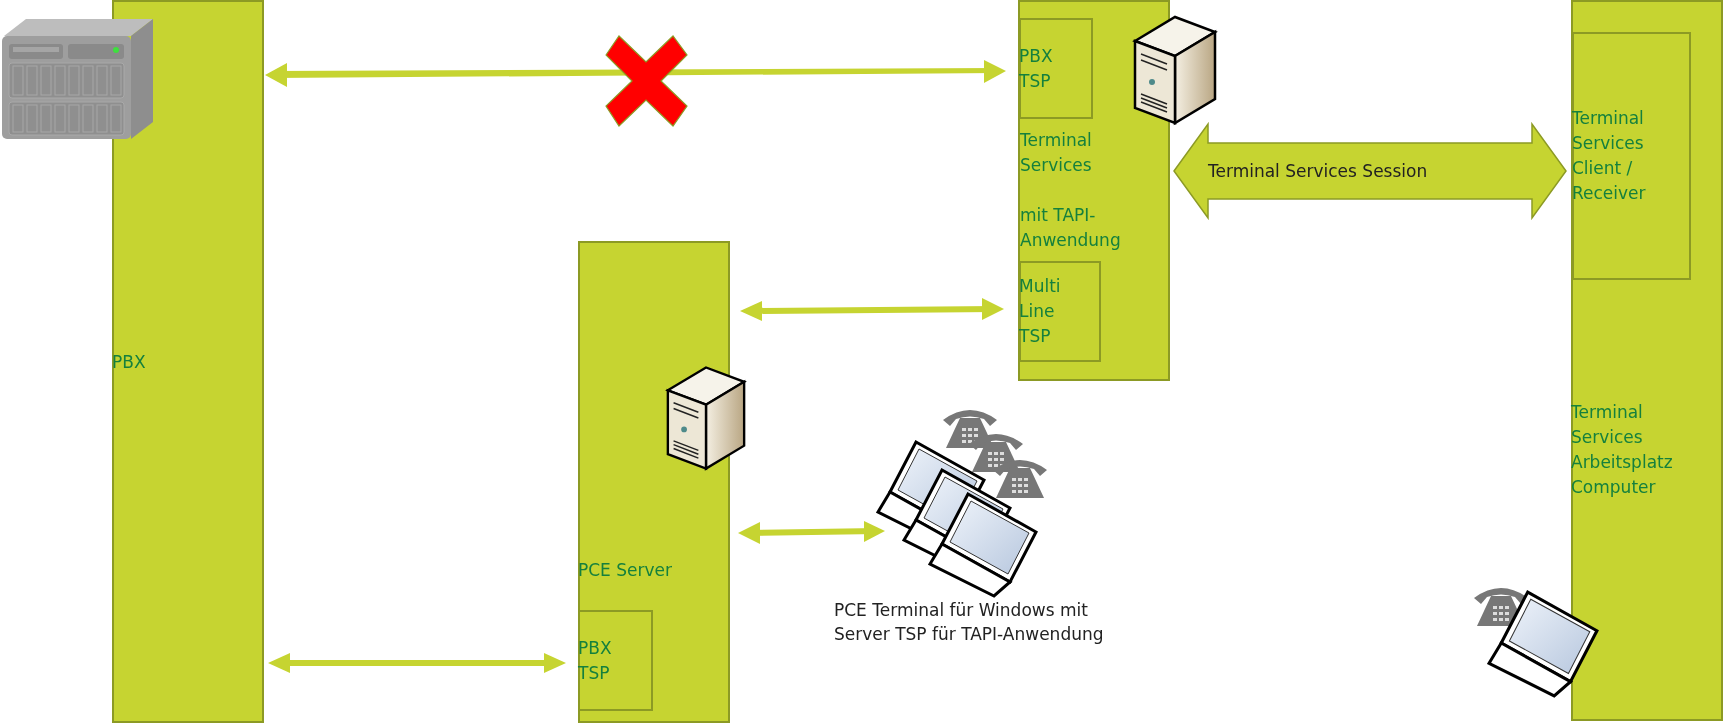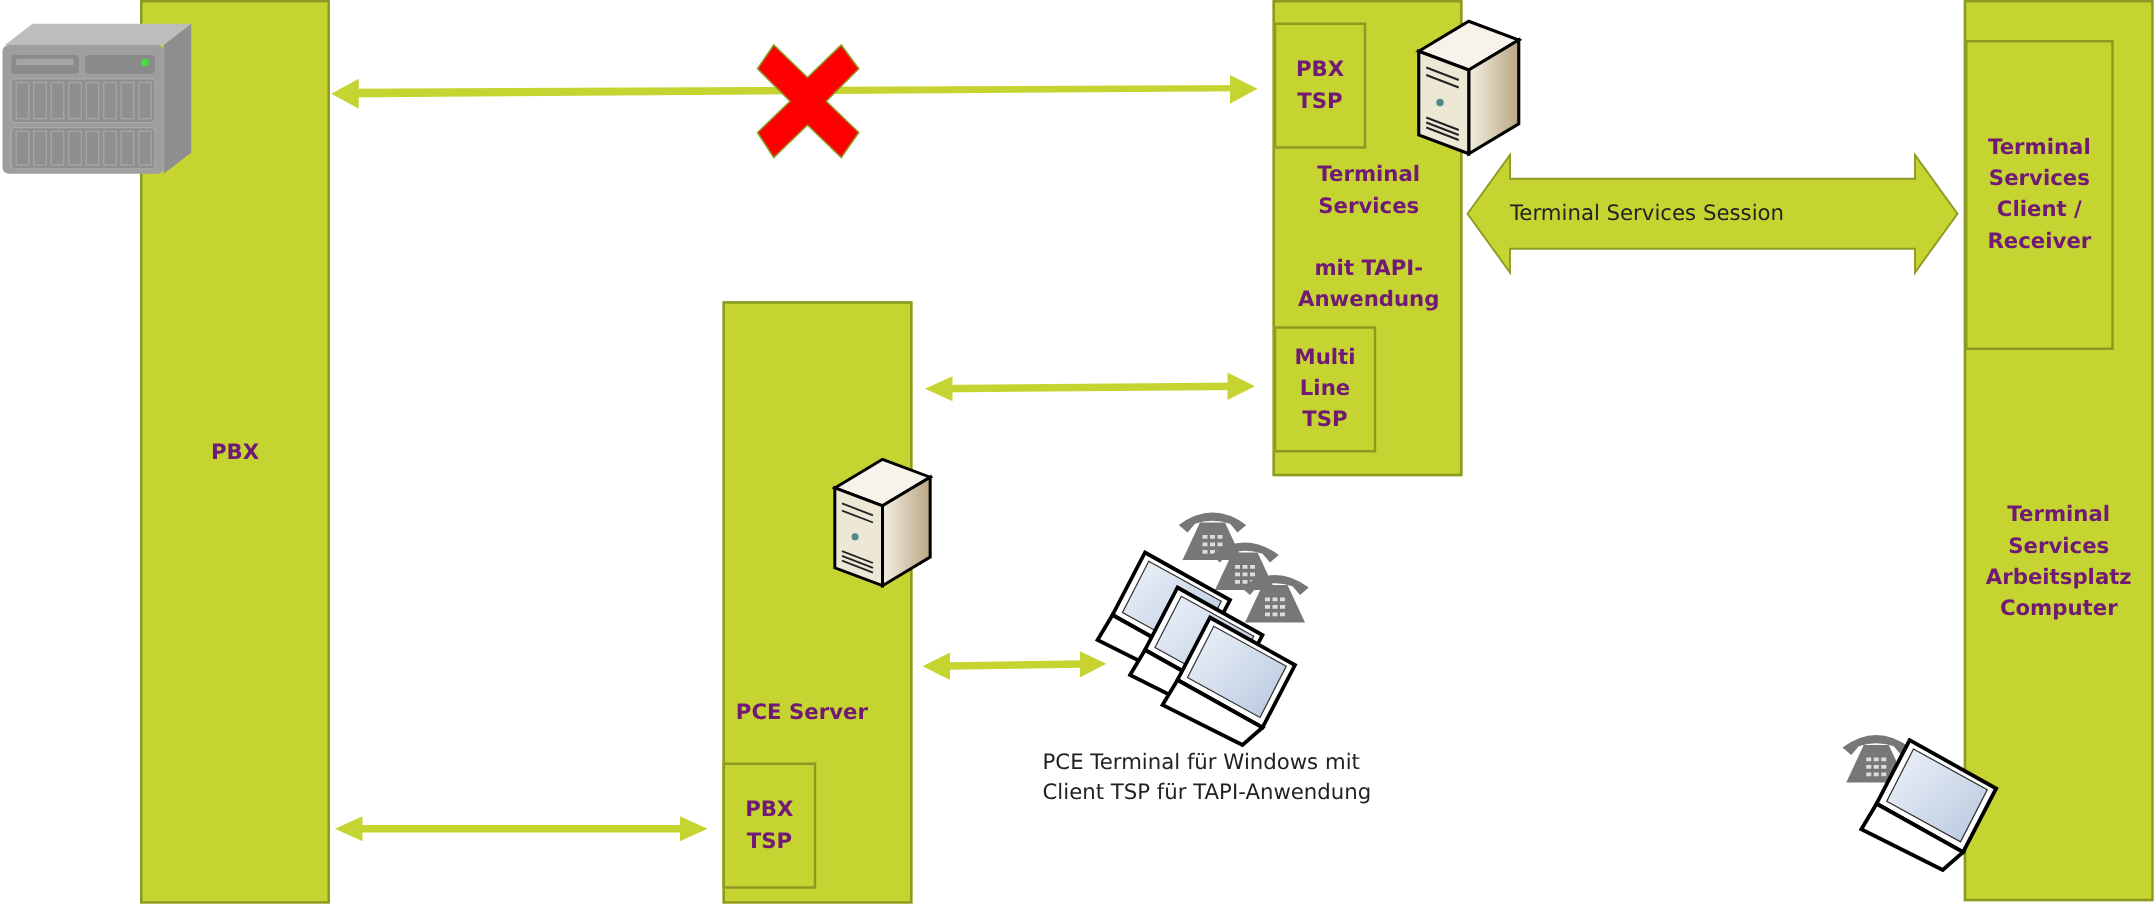--- a/index.html
+++ b/index.html
@@ -1,20 +1,20 @@
 <!DOCTYPE html>
 <html><head>
 <meta charset="utf-8">
 <style>
   html, body { margin:0; padding:0; background:#ffffff; }
   body { width:1723px; height:723px; position:relative; overflow:hidden;
          font-family:"DejaVu Sans", sans-serif; }
   .box { position:absolute; background:#C6D431; border:2px solid #8C9A24; box-sizing:border-box; }
   .inner { position:absolute; border:2px solid #8C9A24; box-sizing:border-box; background:#C6D431; }
-  .lbl { position:absolute; font-weight:bold; color:#701a75; text-align:center;
+  .lbl { position:absolute; font-weight:normal; color:#15803d; text-align:left;
          font-size:17px; line-height:25px; white-space:pre-line; }
   .plain { position:absolute; color:#222; font-size:17px; line-height:24px; }
   svg.overlay { position:absolute; left:0; top:0; }
   .icon { position:absolute; }
 </style>
 </head>
 <body>
 
 <div class="box" style="left:112px;top:0;width:152px;height:723px;"></div>
 <div class="lbl" style="left:112px;top:350px;width:152px;">PBX</div>
@@ -217,21 +217,21 @@
   <polygon points="43,9 101,41 80,82 22,50" fill="url(#lg1)" stroke="#333" stroke-width="1"></polygon>
   <polygon points="14,52 82,90 66,104 2,72" fill="#fff" stroke="#000" stroke-width="3"></polygon>
 </svg>
 <svg class="icon" style="left:928px;top:492px;" width="112" height="106" viewBox="0 0 112 106">
   <polygon points="40,2 108,40 82,90 14,52" fill="#fff" stroke="#000" stroke-width="3"></polygon>
   <polygon points="43,9 101,41 80,82 22,50" fill="url(#lg1)" stroke="#333" stroke-width="1"></polygon>
   <polygon points="14,52 82,90 66,104 2,72" fill="#fff" stroke="#000" stroke-width="3"></polygon>
 </svg>
 
 <div class="plain" style="left:834px;top:598px;">PCE Terminal für Windows mit</div>
-<div class="plain" style="left:834px;top:622px;">Client TSP für TAPI-Anwendung</div>
+<div class="plain" style="left:834px;top:622px;">Server TSP für TAPI-Anwendung</div>
 
 <svg class="icon" style="left:1471px;top:582px;" width="60" height="46" viewBox="0 0 60 46">
   <path d="M3,16 Q30,-4 57,16 L50,22 L44,15 Q30,10 16,15 L10,22 Z" fill="#777"></path>
   <path d="M20,14 L40,14 L54,44 L6,44 Z" fill="#777"></path>
   <g fill="#DDD">
       <rect x="22" y="24" width="4" height="3"></rect>
       <rect x="28" y="24" width="4" height="3"></rect>
       <rect x="34" y="24" width="4" height="3"></rect>
       <rect x="22" y="30" width="4" height="3"></rect>
       <rect x="28" y="30" width="4" height="3"></rect>

